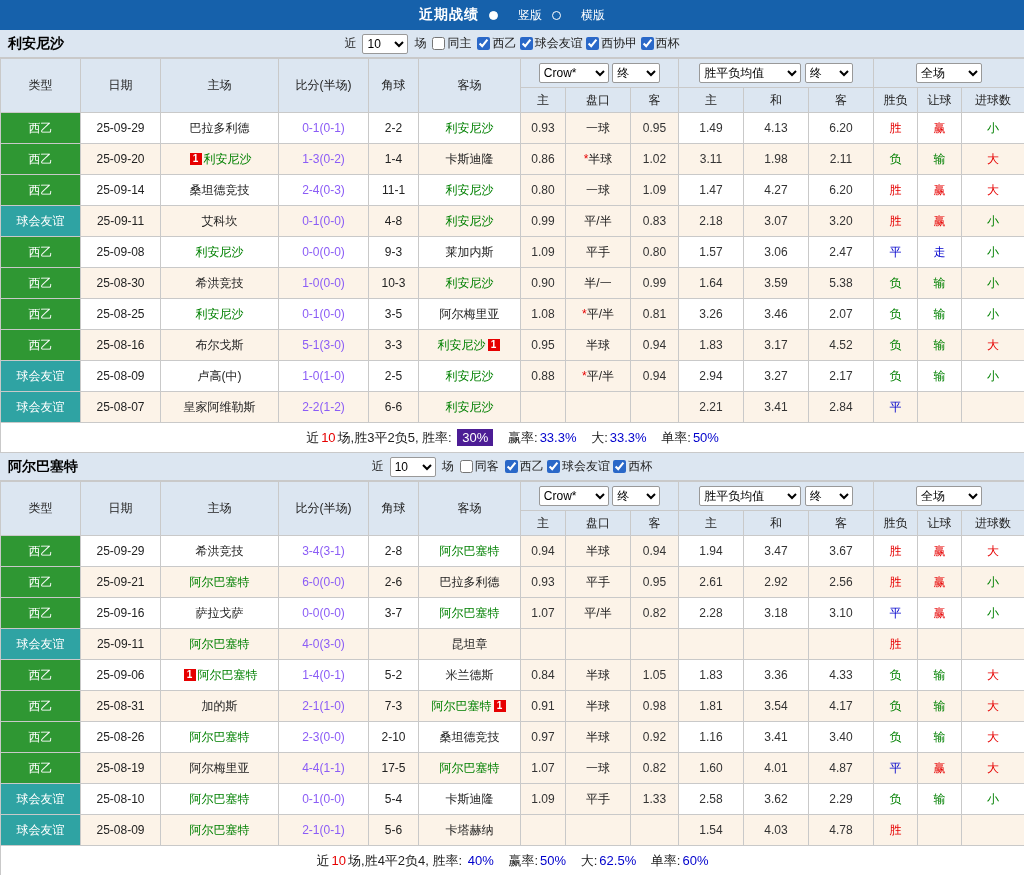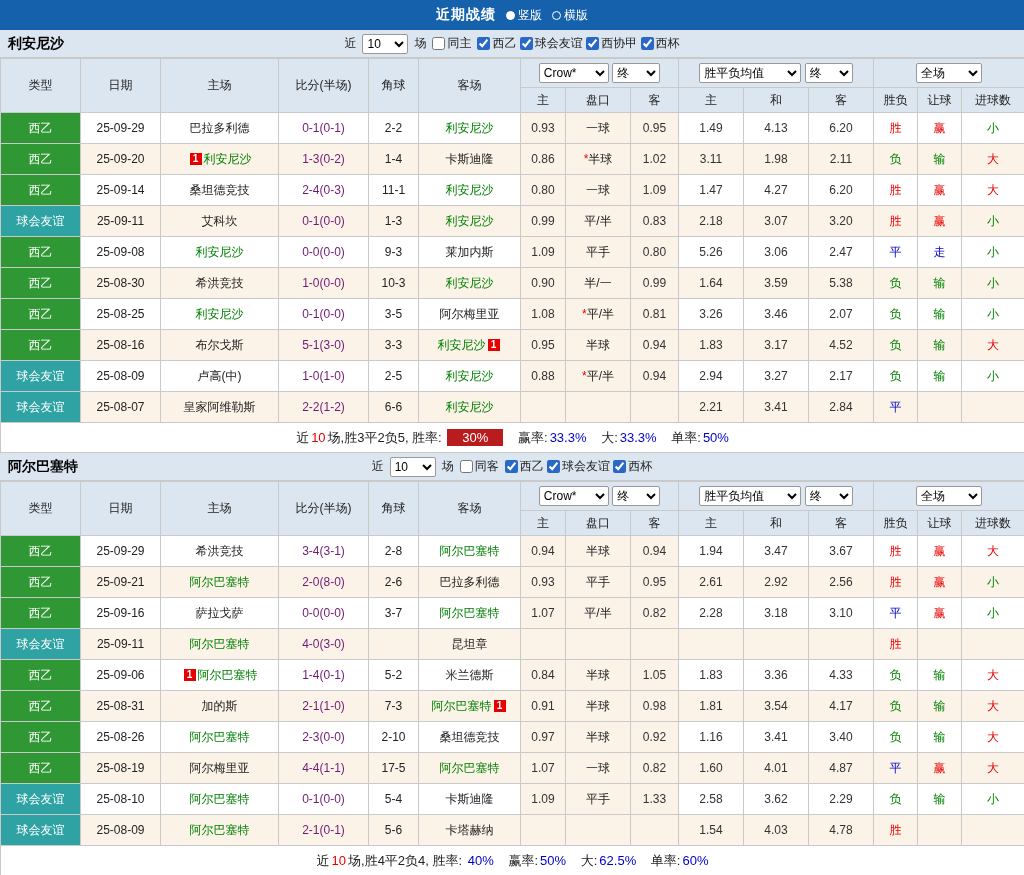--- a/index.html
+++ b/index.html
@@ -7,21 +7,21 @@
   body {
     width:1024px; background:#fff; color:#222;
     font-family:"Liberation Sans", sans-serif; font-size:12px;
   }
   
   .topbar {
     height:30px; background:#1661ab; color:#fff;
     display:flex; align-items:center; justify-content:center; gap:10px;
   }
   .topbar .title { font-weight:bold; font-size:14px; letter-spacing:1px; }
-  .radio { display:inline-flex; align-items:center; cursor:pointer; gap:3px; }
+  .radio { display:inline-flex; align-items:center; cursor:pointer; gap:20px; }
   .dot { width:9px; height:9px; border:1px solid #fff; border-radius:50%; display:inline-block; }
   .dot.filled { background:#fff; }
   
   .filterbar {
     height:28px; background:#dce6f1; border-bottom:1px solid #c9c9c9;
     display:flex; align-items:center; position:relative;
   }
   .team-name { position:absolute; left:8px; font-weight:bold; font-size:14px; color:#000; }
   .filters { margin:0 auto; display:flex; align-items:center; gap:6px; }
   .chk { display:inline-flex; align-items:center; gap:2px; cursor:pointer; }
@@ -44,34 +44,34 @@
   .stats thead th { background:#dce6f1; font-weight:normal; height:25px; }
   .stats thead tr.sel-row th { height:29px; }
   .stats tbody td { height:31px; }
   tbody tr:nth-child(even) td { background:#fcf3e8; }
   td.asia-col { background:#fcf3e8; }
   td.type { color:#fff; }
   td.type.t-green { background:#2f9733; }
   td.type.t-teal { background:#2fa3a3; }
   .tname { cursor:pointer; }
   .tname.self { color:#008000; }
-  td.score { color:#701a75; }
+  td.score { color:#8b5cf6; }
   td.odds { color:#333; }
   .star { color:#e60000; }
   .badge1 {
     display:inline-block; background:#e60000; color:#fff;
     font-size:10px; line-height:12px; width:12px; height:12px;
     margin:0 2px; vertical-align:middle; font-weight:bold;
   }
   tfoot td.summary-cell { height:30px; background:#fff; font-size:13px; }
   .summary-cell span { margin:0 1px; }
   .summary-cell .red { color:#e60000; }
   .summary-cell .blue { color:#0000cc; }
   .summary-cell .ml { margin-left:10px; }
-  .rate.badge-green { background:#b91c1c; color:#fff; padding:1px 15px;text-align:right; }
+  .rate.badge-green { background:#4c1d95; color:#fff; padding:1px 5px;text-align:right; }
   .rate.blue { color:#0000cc; }
 </style>
 </head>
 <body>
 
 <div class="topbar">
   <span class="title">近期战绩</span>
   <span class="radio">
     <span class="dot filled"></span>
     <span>竖版</span>
@@ -224,21 +224,21 @@
     <td class="res" style="color: rgb(230, 0, 0);">胜</td>
     <td class="res" style="color: rgb(230, 0, 0);">赢</td>
     <td class="res" style="color: rgb(230, 0, 0);">大</td>
   </tr>
 
   <tr>
     <td class="type t-teal">球会友谊</td>
     <td>25-09-11</td>
     <td><span class="tname">艾科坎</span></td>
     <td class="score">0-1(0-0)</td>
-    <td>1-3</td>
+    <td>4-8</td>
     <td><span class="tname self">利安尼沙</span></td>
     <td class="asia-col odds">0.99</td>
     <td class="asia-col"><span class="star"></span><span>平/半</span></td>
     <td class="asia-col odds">0.83</td>
     <td class="odds">2.18</td>
     <td class="odds">3.07</td>
     <td class="odds">3.20</td>
     <td class="res" style="color: rgb(230, 0, 0);">胜</td>
     <td class="res" style="color: rgb(230, 0, 0);">赢</td>
     <td class="res" style="color: rgb(0, 128, 0);">小</td>
@@ -247,21 +247,21 @@
   <tr>
     <td class="type t-green">西乙</td>
     <td>25-09-08</td>
     <td><span class="tname self">利安尼沙</span></td>
     <td class="score">0-0(0-0)</td>
     <td>9-3</td>
     <td><span class="tname">莱加内斯</span></td>
     <td class="asia-col odds">1.09</td>
     <td class="asia-col"><span class="star"></span><span>平手</span></td>
     <td class="asia-col odds">0.80</td>
-    <td class="odds">5.26</td>
+    <td class="odds">1.57</td>
     <td class="odds">3.06</td>
     <td class="odds">2.47</td>
     <td class="res" style="color: rgb(0, 0, 204);">平</td>
     <td class="res" style="color: rgb(0, 0, 204);">走</td>
     <td class="res" style="color: rgb(0, 128, 0);">小</td>
   </tr>
 
   <tr>
     <td class="type t-green">西乙</td>
     <td>25-08-30</td>
@@ -467,21 +467,21 @@
     <td class="odds">3.67</td>
     <td class="res" style="color: rgb(230, 0, 0);">胜</td>
     <td class="res" style="color: rgb(230, 0, 0);">赢</td>
     <td class="res" style="color: rgb(230, 0, 0);">大</td>
   </tr>
 
   <tr>
     <td class="type t-green">西乙</td>
     <td>25-09-21</td>
     <td><span class="tname self">阿尔巴塞特</span></td>
-    <td class="score">2-0(8-0)</td>
+    <td class="score">6-0(0-0)</td>
     <td>2-6</td>
     <td><span class="tname">巴拉多利德</span></td>
     <td class="asia-col odds">0.93</td>
     <td class="asia-col"><span class="star"></span><span>平手</span></td>
     <td class="asia-col odds">0.95</td>
     <td class="odds">2.61</td>
     <td class="odds">2.92</td>
     <td class="odds">2.56</td>
     <td class="res" style="color: rgb(230, 0, 0);">胜</td>
     <td class="res" style="color: rgb(230, 0, 0);">赢</td>

